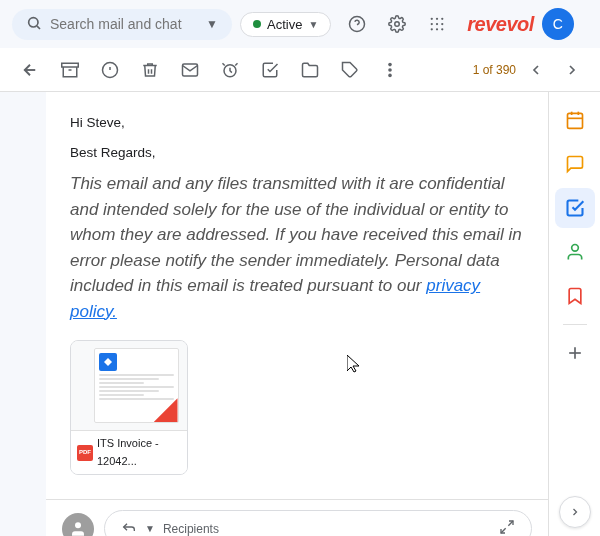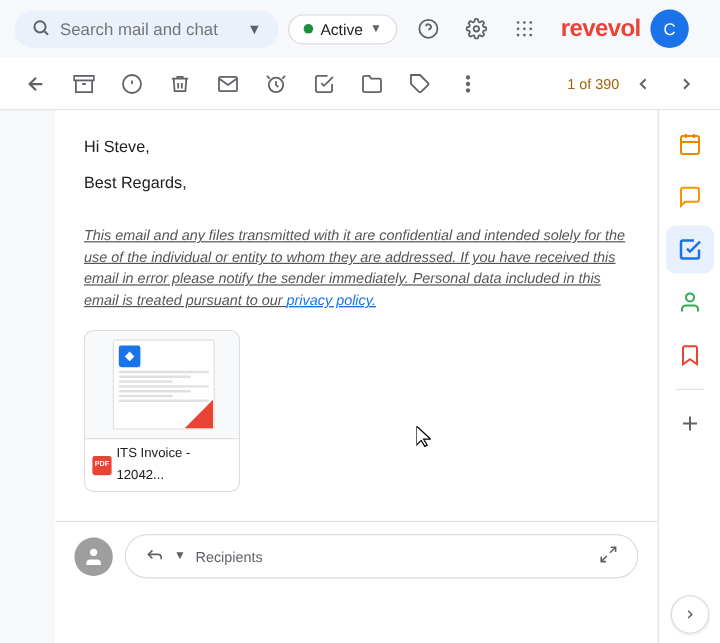--- a/index.html
+++ b/index.html
@@ -184,39 +184,38 @@
       font-size: 13.5px;
       color: #202124;
       line-height: 1.6;
     }
 
     .email-body p { margin-bottom: 8px; }
 
     .disclaimer {
       font-style: italic;
       color: #555;
-      font-size: 12px;
-      margin-top: 24px;
+      font-size: 17px;
+      margin-top: 8px;
       margin-bottom: 12px;
       line-height: 1.5;
-      text-decoration: underline;
     }
 
     .disclaimer a {
       color: #1a73e8;
       text-decoration: underline;
     }
 
     .attachment {
       display: inline-flex;
       flex-direction: column;
       border: 1px solid #dadce0;
       border-radius: 8px;
       overflow: hidden;
-      width: 130px;
+      width: 118px;
       cursor: pointer;
       margin-top: 8px;
     }
 
     .attachment-preview {
       width: 130px;
       height: 90px;
       background: #f8f9fa;
       display: flex;
       align-items: center;
@@ -431,20 +430,21 @@
       height: 16px;
       pointer-events: none;
       z-index: 999;
     }
 
     
     .brand-area {
       display: flex;
       align-items: center;
       gap: 2px;
+      font-style: italic;
     }
   </style>
 </head>
 <body>
 
 <div class="topbar">
   <div class="search-bar">
     <span class="search-icon-wrap">
       <svg width="16" height="16" viewBox="0 0 24 24" fill="none" stroke="#5f6368" stroke-width="2.5">
         <circle cx="11" cy="11" r="7"></circle>

